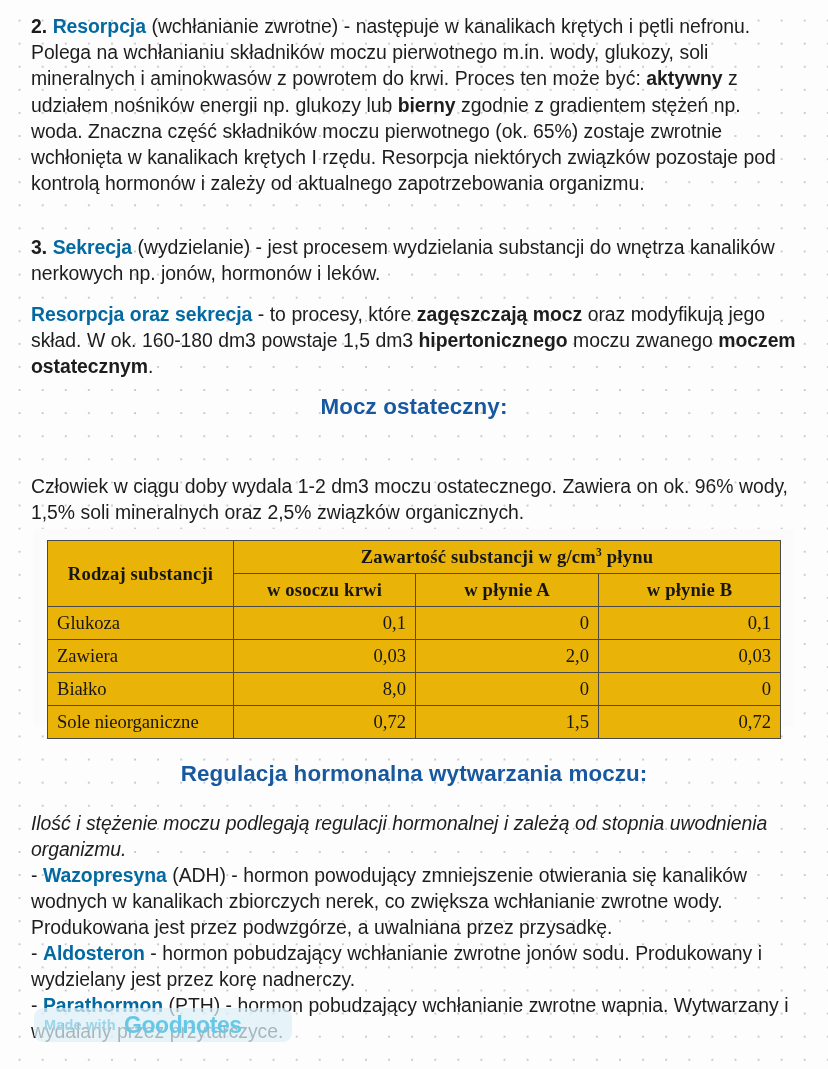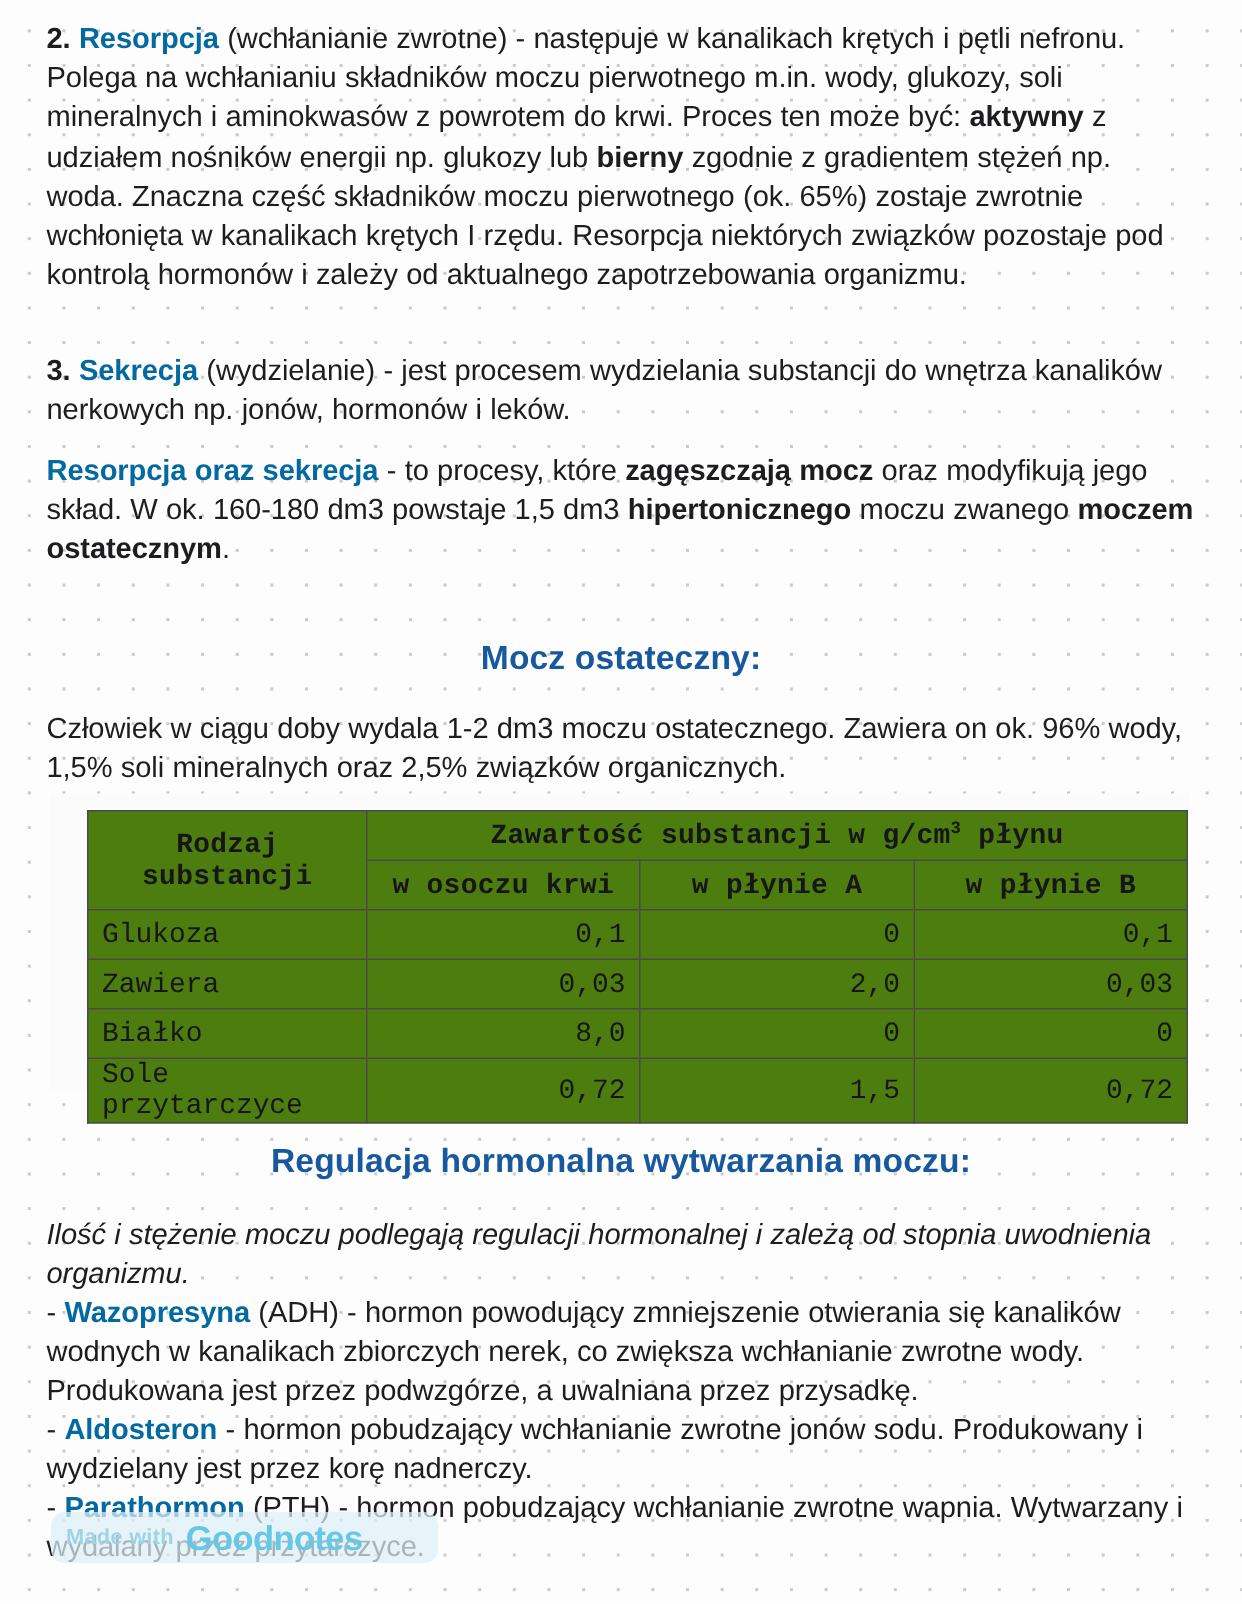--- a/index.html
+++ b/index.html
@@ -62,26 +62,26 @@
   #table-wrap {
     position: absolute;
     left: 33px;
     top: 529px;
     width: 760px;
     height: 198px;
     background: #fbfbfb;
   }
   table.subs {
     position: absolute;
-    left: 25px;
+    left: 14px;
     top: 11px;
     width: 733px;
     border-collapse: collapse;
-    background: #4d7c0f;
-    font-family: Liberation Mono, monospace;
+    background: #eab308;
+    font-family: Liberation Serif, serif;
     table-layout: fixed;
   }
   table.subs td, table.subs th {
     border: 1.6px solid #4a4a4a;
     padding: 0 9px;
     font-size: 18.6px;
     color: #161616;
     height: 32px;
     vertical-align: middle;
   }
@@ -146,21 +146,21 @@
 
   <div class="para" style="top:234px;">
     <span class="num">3.</span>
     <span class="hl">Sekrecja</span><span> (wydzielanie) - jest procesem wydzielania substancji do wnętrza kanalików nerkowych np. jonów, hormonów i leków.</span>
   </div>
 
   <div class="para" style="top:301px;">
     <span class="hl">Resorpcja oraz sekrecja</span><span> - to procesy, które </span><b>zagęszczają mocz</b><span> oraz modyfikują jego skład. W ok. 160-180 dm3 powstaje 1,5 dm3 </span><b>hipertonicznego</b><span> moczu zwanego </span><b>moczem ostatecznym</b><span>.</span>
   </div>
 
-  <div class="heading" style="top:426px;">Mocz ostateczny:</div>
+  <div class="heading" style="top:394px;">Mocz ostateczny:</div>
 
   <div class="para" style="top:473px;">Człowiek w ciągu doby wydala 1-2 dm3 moczu ostatecznego. Zawiera on ok. 96% wody, 1,5% soli mineralnych oraz 2,5% związków organicznych.</div>
 
   <div id="table-wrap">
     <table class="subs">
       <colgroup>
         <col style="width:186px">
         <col style="width:182px">
         <col style="width:183px">
         <col style="width:182px">
@@ -189,21 +189,21 @@
           <td class="val">2,0</td>
           <td class="val">0,03</td>
         </tr>
         <tr>
           <td class="subname">Białko</td>
           <td class="val">8,0</td>
           <td class="val">0</td>
           <td class="val">0</td>
         </tr>
         <tr>
-          <td class="subname">Sole przytarczyce</td>
+          <td class="subname">Sole nieorganiczne</td>
           <td class="val">0,72</td>
           <td class="val">1,5</td>
           <td class="val">0,72</td>
         </tr>
       </tbody>
     </table>
   </div>
 
   <div class="heading" style="top:761px;">Regulacja hormonalna wytwarzania moczu:</div>
 

